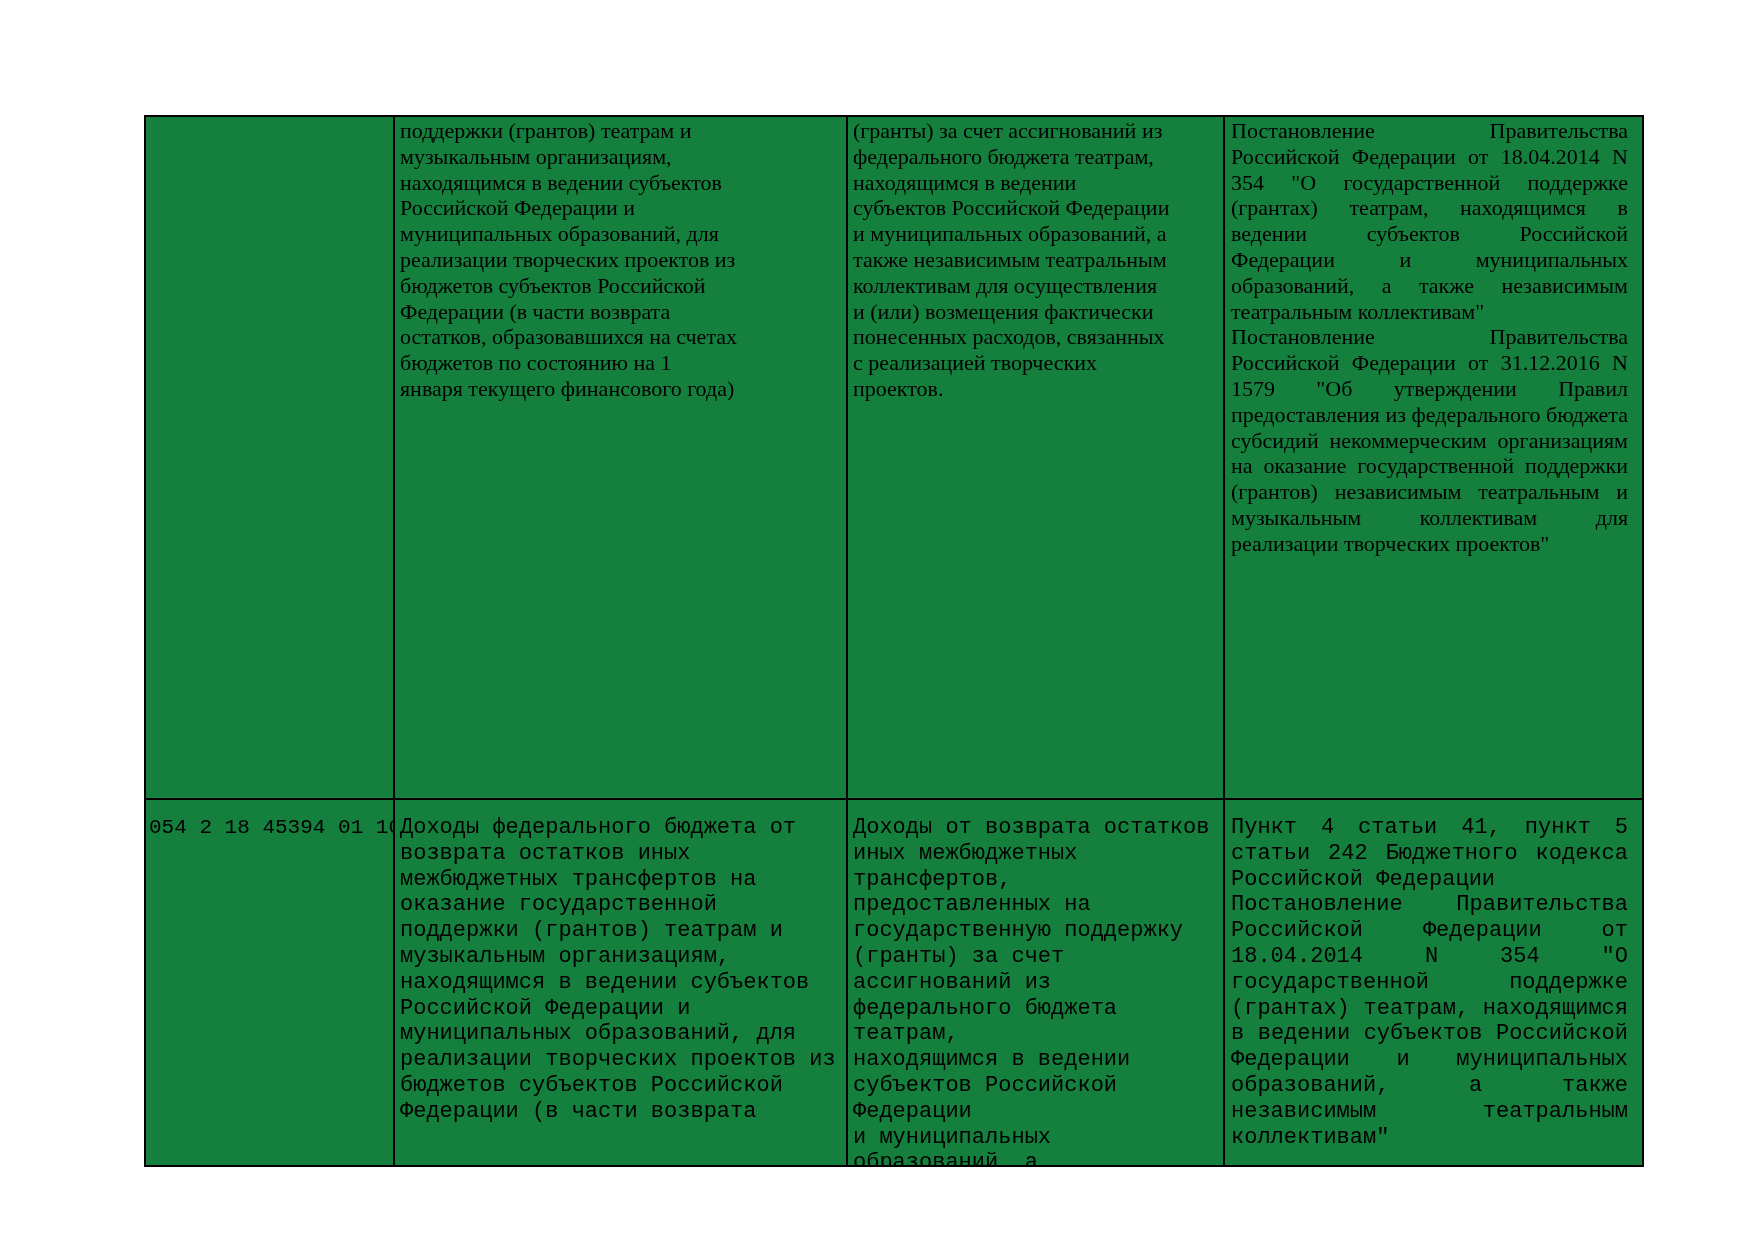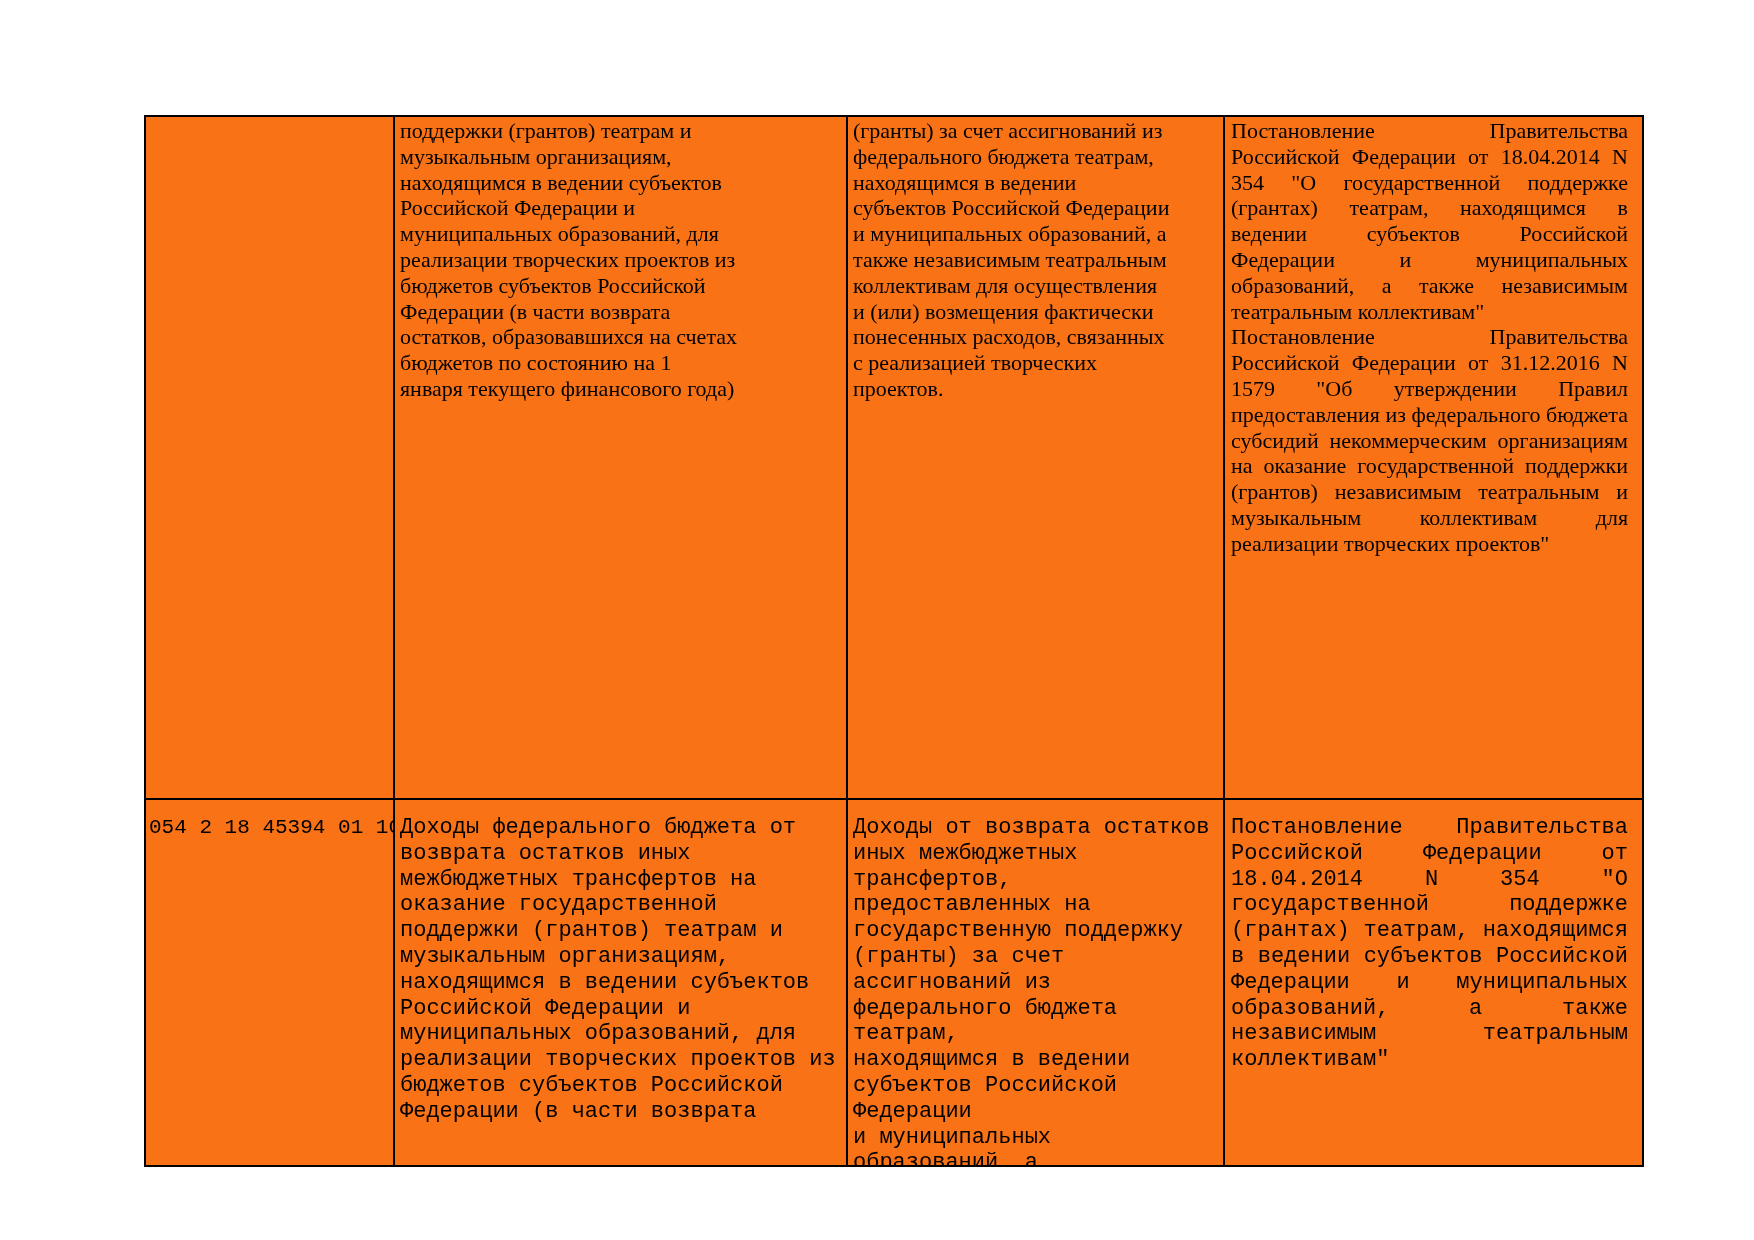--- a/index.html
+++ b/index.html
@@ -15,21 +15,21 @@
     background: #ffffff;
     overflow: hidden;
   }
   .kbk-table {
     position: absolute;
     left: 144px; top: 115px;
     width: 1500px; height: 1052px;
     border: 2px solid #000000;
     display: flex;
     flex-direction: column;
-    background: #f97316;
+    background: #15803d;
   }
   .t-row { display: flex; flex-direction: row; width: 100%; overflow: hidden; }
   .t-row.row-top { height: 683px; border-bottom: 2px solid #000000; }
   .t-row.row-bottom { flex: 1; }
   .cell {
     font-size: 22px;
     line-height: 25.8px;
     overflow: hidden;
     padding: 1px 8px 0 5px;
     text-align: left;
@@ -114,18 +114,19 @@
 государственную поддержку
 (гранты) за счет ассигнований из
 федерального бюджета театрам,
 находящимся в ведении
 субъектов Российской Федерации
 и муниципальных образований, а
 также независимым театральным
 коллективам для осуществления
 и (или) возмещения фактически</div>
       <div class="cell col-legal">
+        <p>Пункт 4 статьи 41, пункт 5 статьи 242 Бюджетного кодекса Российской Федерации</p>
         <p>Постановление Правительства Российской Федерации от 18.04.2014 N 354 "О государственной поддержке (грантах) театрам, находящимся в ведении субъектов Российской Федерации и муниципальных образований, а также независимым театральным коллективам"</p>
       </div>
     </div>
 
   </div>
 </div>
 
 </body></html>

